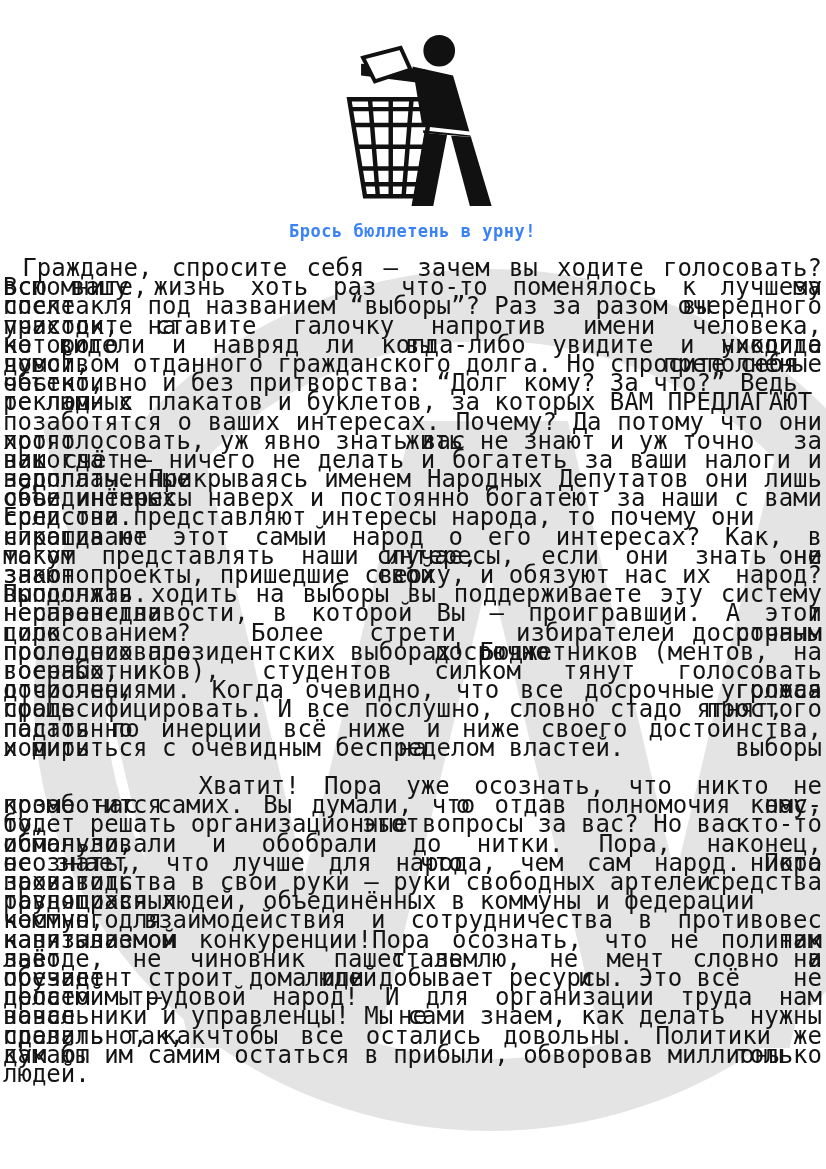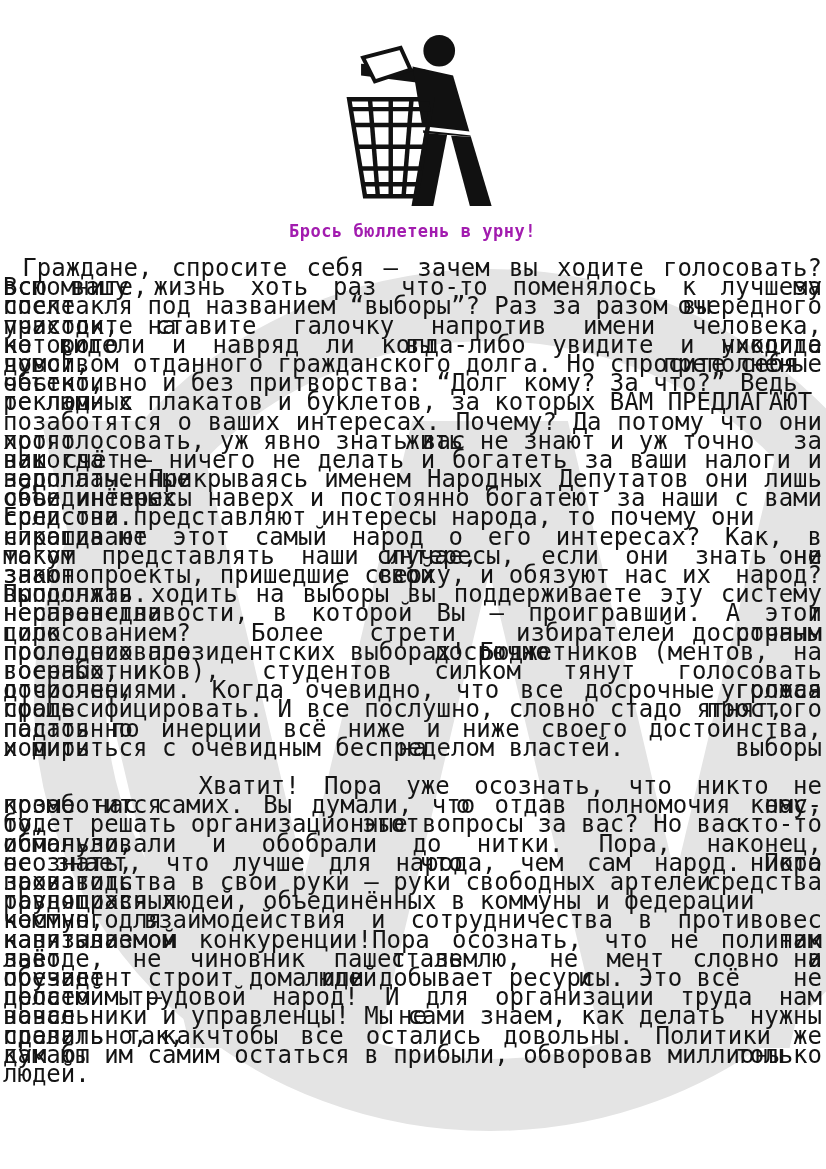--- a/index.html
+++ b/index.html
@@ -22,21 +22,21 @@
   }
   .hero{
     width:205px;height:183px;margin:0 auto 8px auto;display:block;
   }
   .doc-title{
     text-align:center;
     font-weight:bold;
     font-size:17px;
     letter-spacing:0.5px;
     margin:0 0 18px 0;
-    color:#a21caf;
+    color:#3b82f6;
   }
   .body-text{font-size:24px;line-height:19.2px;}
   .para{margin:0 0 19.2px 0;}
   .line{
     white-space:pre-wrap;
     height:19.2px;
   }
   .line.j{text-align:justify;}
   .line.j::after{content:"";display:inline-block;width:100%;height:0;}
 </style>

